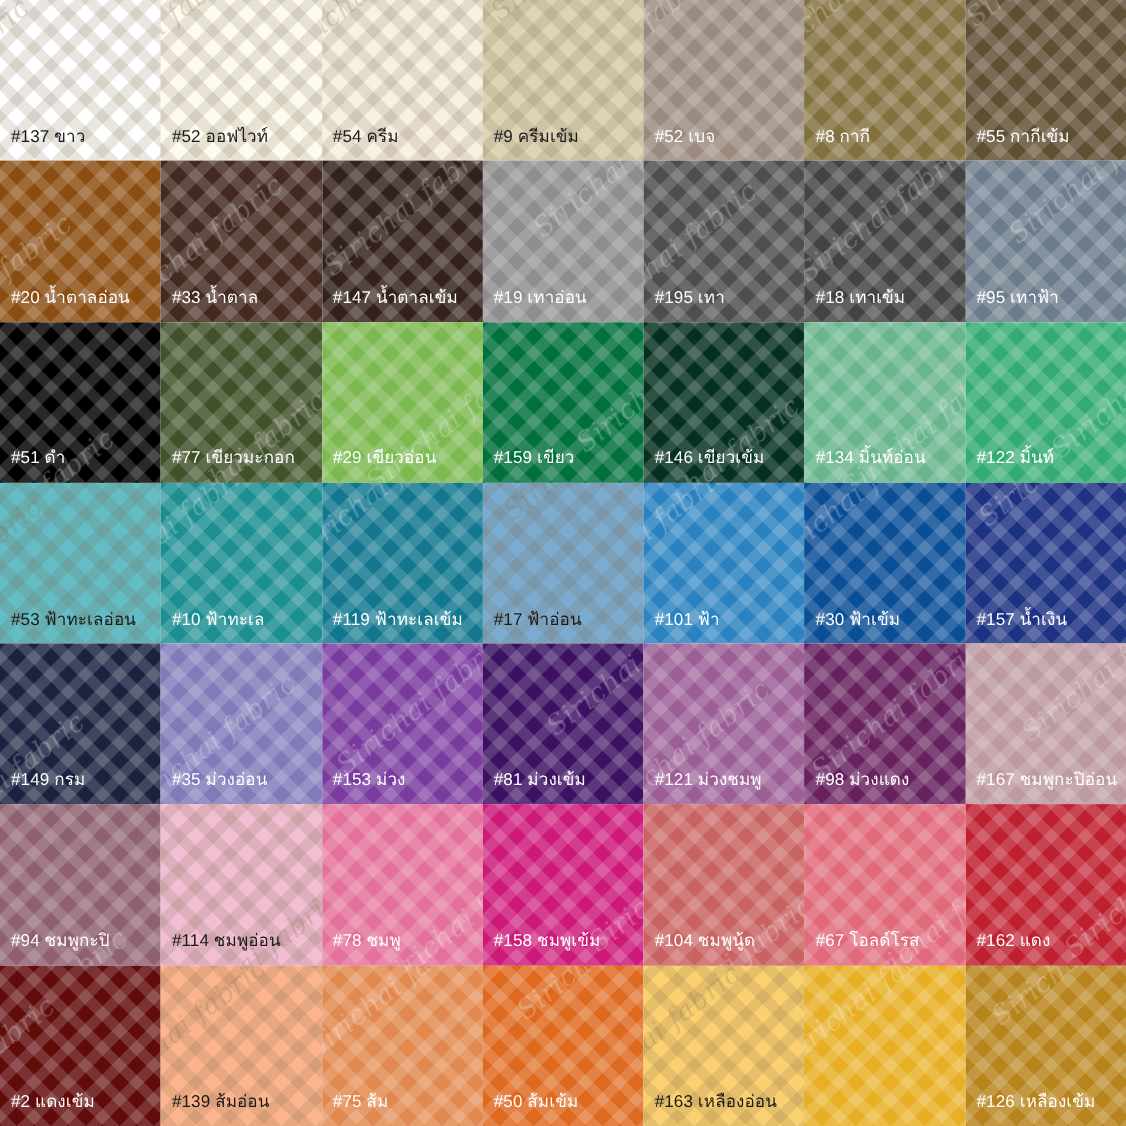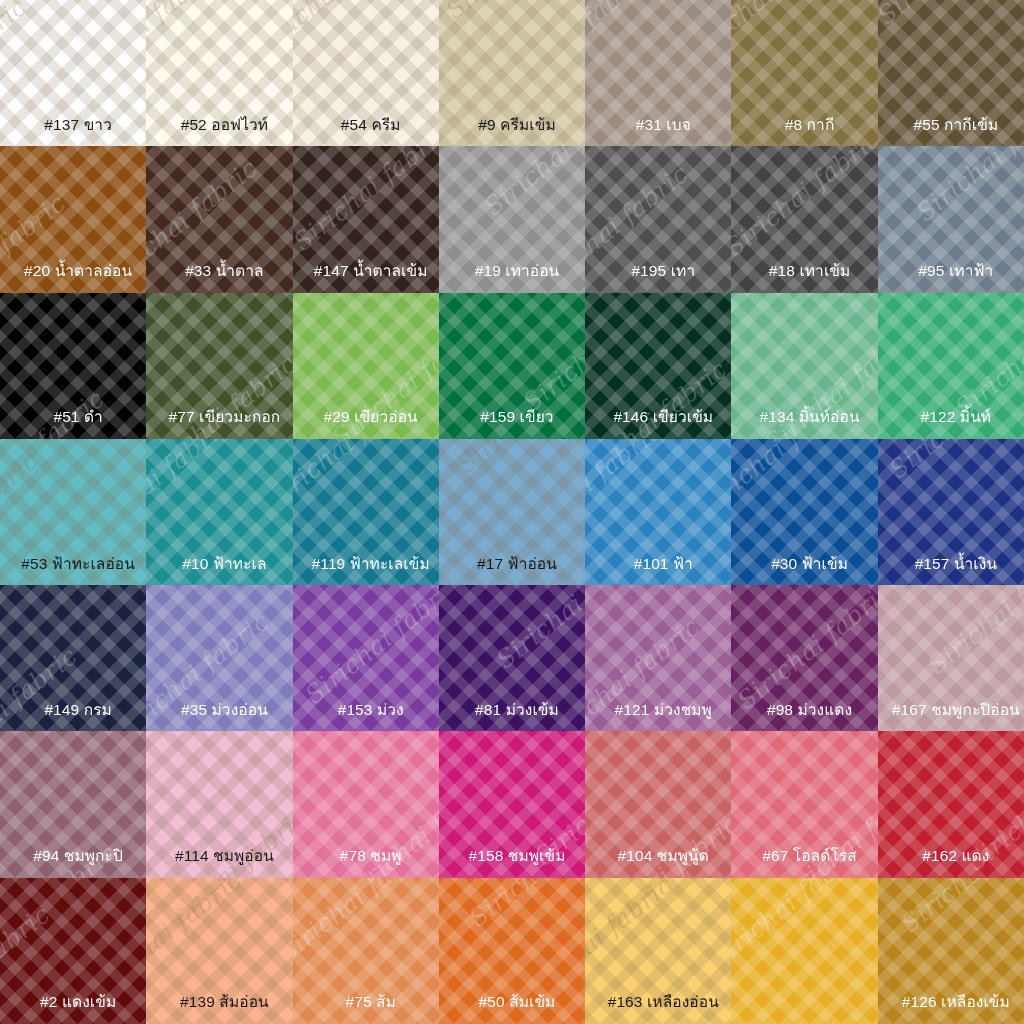--- a/index.html
+++ b/index.html
@@ -65,21 +65,20 @@
 
   .swatch-label {
     position:relative;
     z-index:2;
     width:100%;
     padding:0 0 12px 10px;
     font-size:15.5px;
     line-height:1.2;
     white-space:nowrap;
     letter-spacing:0.1px;
-    text-align:center;
   }
   .swatch.dark  .swatch-label { color:#ffffff; }
   .swatch.light .swatch-label { color:#1a1a1a; }
 </style>
 </head>
 <body>
 
 <div id="swatch-grid">
     <div class="swatch light" style="background: rgb(255, 255, 255);">
       <div class="wm wm-lines"></div>
@@ -97,21 +96,21 @@
       <div class="swatch-label">#54 ครีม</div>
     </div>
     <div class="swatch light" style="background: rgb(221, 212, 182);">
       <div class="wm wm-lines"></div>
       <div class="wm wm-text" style="transform: rotate(-38deg) translate(81px, -85px);">Sirichai fabric</div>
       <div class="swatch-label">#9 ครีมเข้ม</div>
     </div>
     <div class="swatch dark" style="background: rgb(155, 139, 127);">
       <div class="wm wm-lines"></div>
       <div class="wm wm-text" style="transform: rotate(-38deg) translate(-42px, -85px);">Sirichai fabric</div>
-      <div class="swatch-label">#31 เบจ</div>
+      <div class="swatch-label">#52 เบจ</div>
     </div>
     <div class="swatch dark" style="background: rgb(131, 112, 63);">
       <div class="wm wm-lines"></div>
       <div class="wm wm-text" style="transform: rotate(-38deg) translate(15px, -85px);">Sirichai fabric</div>
       <div class="swatch-label">#8 กากี</div>
     </div>
     <div class="swatch dark" style="background: rgb(95, 79, 51);">
       <div class="wm wm-lines"></div>
       <div class="wm wm-text" style="transform: rotate(-38deg) translate(72px, -85px);">Sirichai fabric</div>
       <div class="swatch-label">#55 กากีเข้ม</div>

